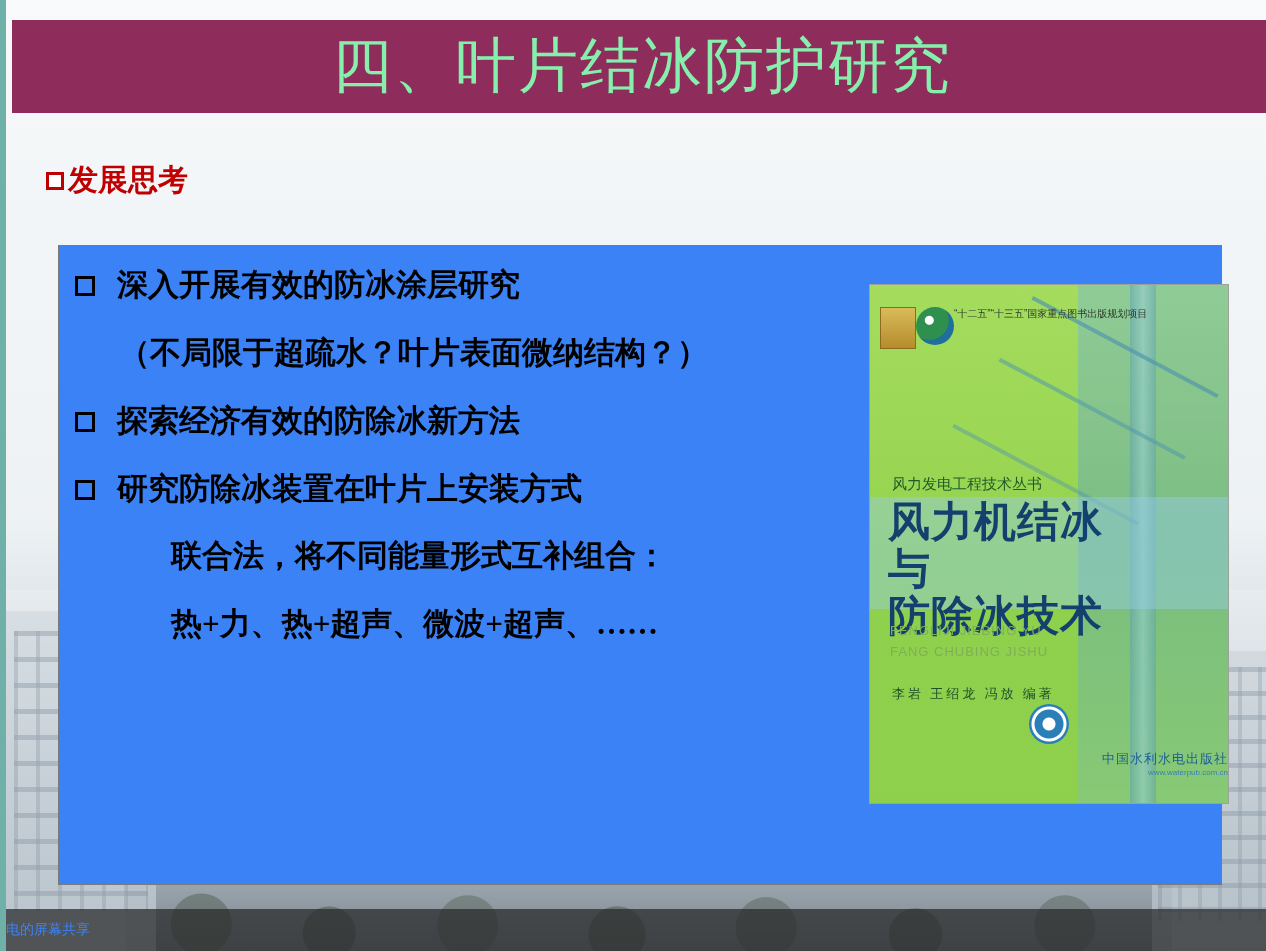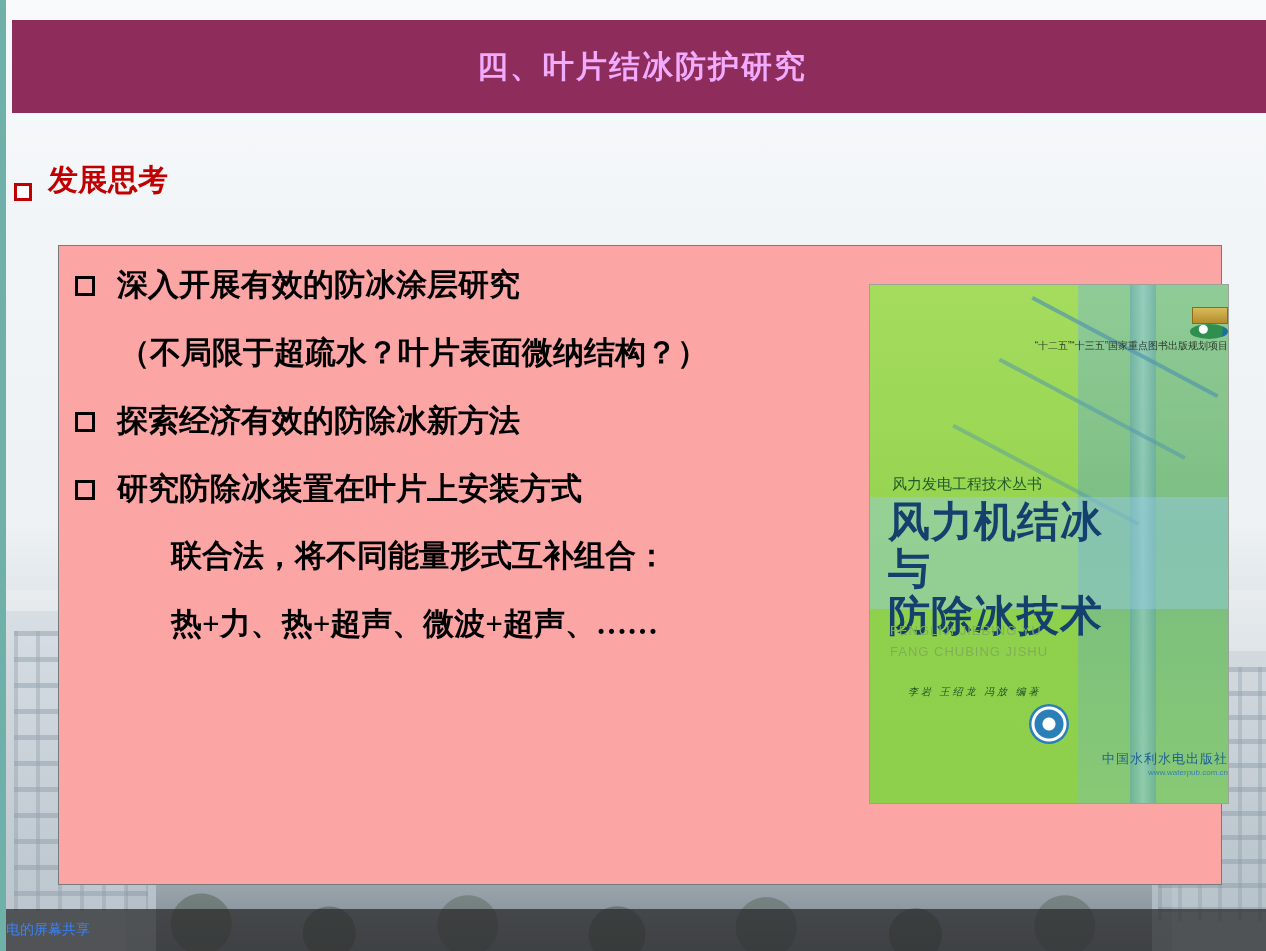--- a/index.html
+++ b/index.html
@@ -104,36 +104,36 @@
     left: 6px;
     top: 20px;
     width: 1260px;
     height: 93px;
     background: #8e2c5c;
     display: flex;
     align-items: center;
     justify-content: center;
   }
   .title-text {
-    color: #f0abfc;
-    font-family: "Liberation Serif", serif;
-    font-weight: bold;
-    font-size: 31px;
+    color: #86efac;
+    font-family: "Liberation Serif", serif;
+    font-weight: normal;
+    font-size: 60px;
     letter-spacing: 2px;
     white-space: nowrap;
   }
 
   
   .section-head {
     position: absolute;
-    left: 8px;
+    left: 40px;
     top: 160px;
     display: flex;
-    align-items: flex-end;
-    gap: 16px;
+    align-items: center;
+    gap: 4px;
   }
   .sq-marker {
     width: 18px;
     height: 18px;
     border: 3px solid #c00000;
     box-sizing: border-box;
     background: #ffffff;
   }
   .section-title {
     color: #c00000;
@@ -142,21 +142,21 @@
     font-size: 30px;
   }
 
   
   .content-panel {
     position: absolute;
     left: 52px;
     top: 245px;
     width: 1164px;
     height: 640px;
-    background: #fca5a5;
+    background: #3b82f6;
     border: 1px solid #7a7a7a;
     box-sizing: border-box;
   }
 
   .bullet-list {
     position: absolute;
     left: 16px;
     top: 18px;
     width: 800px;
   }
@@ -233,24 +233,23 @@
     background: rgba(70,140,185,0.7);
     transform: rotate(28deg);
     box-shadow: 0 70px 0 rgba(70,140,185,0.55), -10px 150px 0 rgba(70,140,185,0.45);
   }
   .book-topbar {
     position: absolute;
     left: 0; top: 22px;
     width: 100%;
     height: 46px;
     display: flex;
-    align-items: flex-end;
+    align-items: flex-start;
     padding-left: 10px;
     box-sizing: border-box;
-    flex-direction: column;
   }
   .book-emblem {
     width: 34px; height: 40px;
     background: linear-gradient(to bottom, #d9bb5a, #b58c2c);
     border: 1px solid #8c6a1e;
   }
   .book-logo {
     width: 38px; height: 38px;
     border-radius: 50%;
     background: radial-gradient(circle at 35% 35%, #ffffff 0 4px, #2e8f4e 5px 19px, #1f6f9c 20px);
@@ -293,27 +292,26 @@
     left: 20px;
     top: 336px;
     font-family: "Liberation Sans", sans-serif;
     font-size: 13px;
     color: #7fae5a;
     line-height: 1.6;
     letter-spacing: 1px;
   }
   .book-authors {
     position: absolute;
-    left: 38px;
+    left: 22px;
     top: 400px;
     font-family: "Liberation Serif", serif;
-    font-size: 10px;
+    font-size: 13px;
     color: #20502a;
     letter-spacing: 3px;
-    font-style: italic;
   }
   .book-pub {
     position: absolute;
     left: 0; bottom: 26px;
     width: 100%;
     text-align: right;
   }
   .book-pub-logo {
     width: 40px; height: 40px;
     border-radius: 50%;

